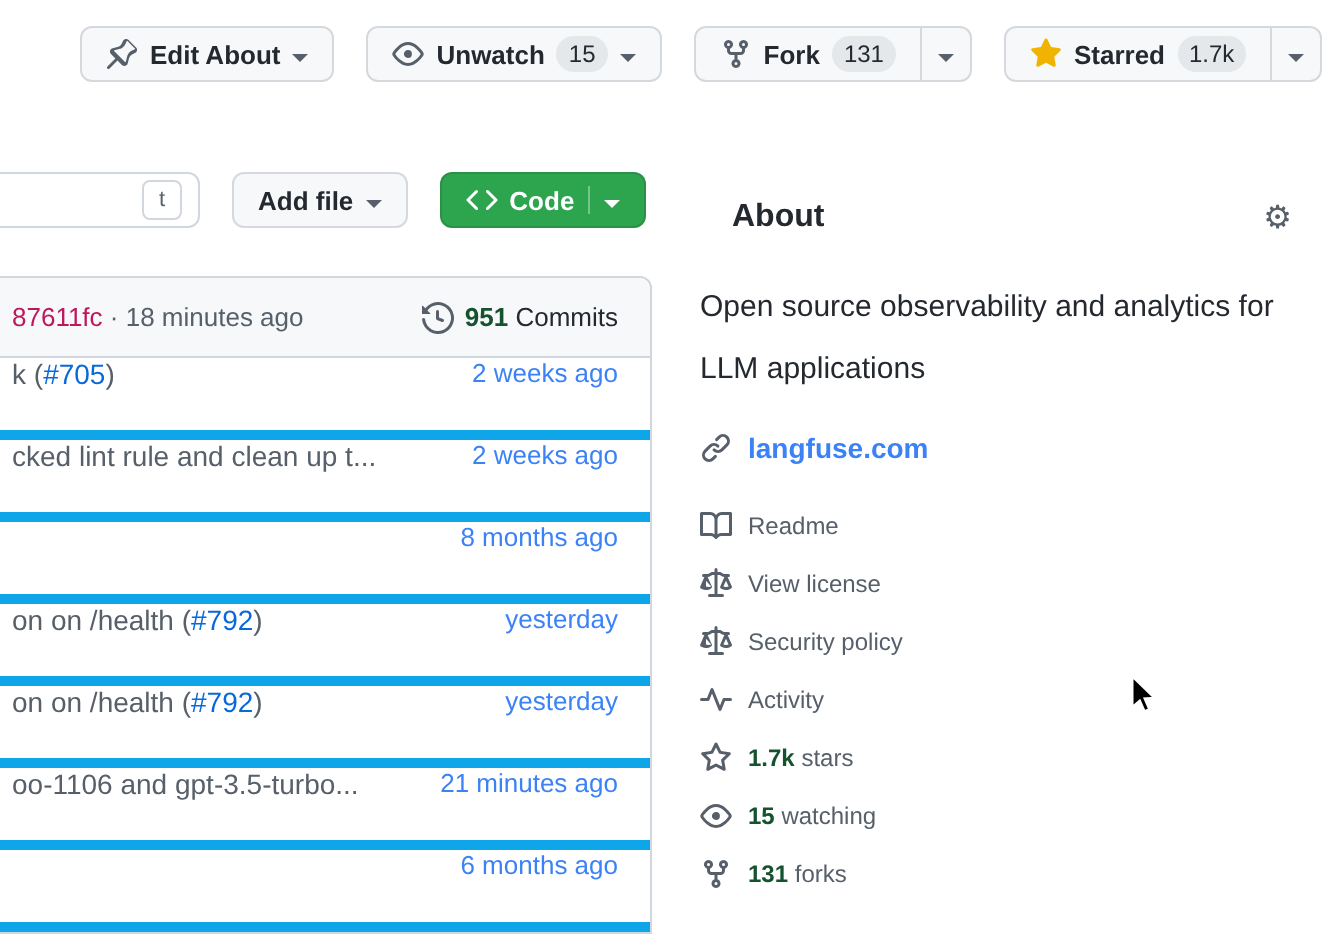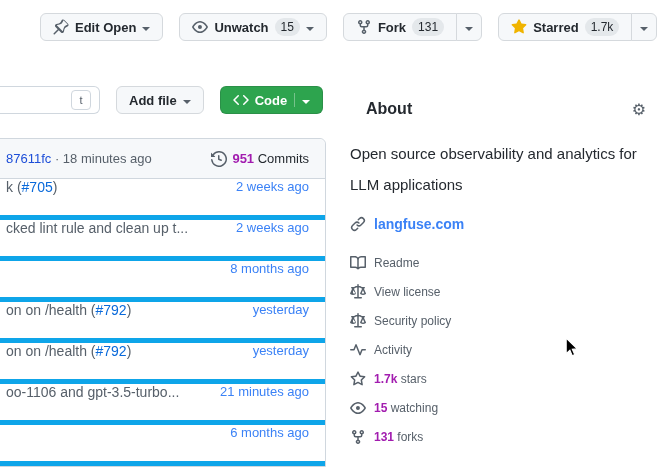--- a/index.html
+++ b/index.html
@@ -28,23 +28,23 @@
   .btn-primary{background:#2da44e;border-color:rgba(31,35,40,.15);color:#fff}
   .btn-primary .oct{color:#fff}
   .btn-primary .caret{border-top-color:#fff}
   .vdiv{width:1px;height:14px;background:rgba(255,255,255,.35);margin:0 1px}
   
   .ftable{position:absolute;top:138px;left:-1px;width:327px;background:#fff;border:1px solid #d0d7de;
           border-radius:0 6px 0 0}
   .commitbar{height:40px;background:#f6f8fa;border-bottom:1px solid #d0d7de;border-radius:0 6px 0 0;
              display:flex;align-items:center;justify-content:space-between;padding:0 16px 0 6px;
              font-size:13px;color:#57606a}
-  .hash{color:#1d4ed8;text-decoration:none}
+  .hash{color:#be185d;text-decoration:none}
   .cright{display:flex;align-items:center;gap:5px;color:#24292f;text-decoration:none;font-size:13px}
-  .rt b{color:#a21caf;font-weight:700}
+  .rt b{color:#14532d;font-weight:700}
   .trow{height:41px;display:flex;align-items:flex-start;justify-content:space-between;
         border-bottom:5px solid #0ea5e9;padding:0 16px 0 6px}
   .msg{color:#57606a;font-size:14px;white-space:nowrap;overflow:hidden}
   .issue{color:#0969da;text-decoration:none}
   .age{color:#3b82f6;font-size:13px;white-space:nowrap;margin-left:8px}
   
   .sidebar{position:absolute;left:350px;top:84px;width:290px}
   .about-head{position:relative}
   .about-head h2{margin:16px;font-size:16px;font-weight:700}
   .gear{position:absolute;right:-6px;top:0;font-size:16px;color:#57606a;cursor:pointer;line-height:20px}
@@ -60,21 +60,21 @@
 </head>
 <body>
 
 <div class="page">
 
   <div class="actionbar">
     <button class="btn">
       <svg class="oct" viewBox="0 0 16 16">
           <path d="m11.294.984 3.722 3.722a1.75 1.75 0 0 1-.504 2.826l-1.327.613a3.089 3.089 0 0 0-1.707 2.084l-.584 2.454c-.317 1.332-1.972 1.8-2.94.832L5.75 11.311 1.78 15.28a.749.749 0 1 1-1.06-1.06l3.969-3.97-2.204-2.204c-.968-.968-.5-2.623.832-2.94l2.454-.584a3.08 3.08 0 0 0 2.084-1.707l.613-1.327a1.75 1.75 0 0 1 2.826-.504ZM10.336 1.62 9.723 2.947a4.58 4.58 0 0 1-3.1 2.54l-2.454.584a.25.25 0 0 0-.119.42l5.459 5.459a.25.25 0 0 0 .42-.119l.584-2.454a4.58 4.58 0 0 1 2.54-3.098l1.326-.613a.25.25 0 0 0 .072-.404l-3.722-3.722a.25.25 0 0 0-.404.072Z"></path>
         </svg>
-      <span>Edit Open</span>
+      <span>Edit About</span>
       <span class="caret"></span>
     </button>
     <button class="btn">
       <svg class="oct" viewBox="0 0 16 16">
           <path d="M8 2c1.981 0 3.671.992 4.933 2.078 1.27 1.091 2.187 2.345 2.637 3.023a1.62 1.62 0 0 1 0 1.798c-.45.678-1.367 1.932-2.637 3.023C11.67 13.008 9.981 14 8 14c-1.981 0-3.671-.992-4.933-2.078C1.797 10.83.88 9.576.43 8.898a1.62 1.62 0 0 1 0-1.798c.45-.677 1.367-1.931 2.637-3.022C4.33 2.992 6.019 2 8 2ZM1.679 7.932a.12.12 0 0 0 0 .136c.411.622 1.241 1.75 2.366 2.717C5.176 11.758 6.527 12.5 8 12.5c1.473 0 2.825-.742 3.955-1.715 1.124-.967 1.954-2.096 2.366-2.717a.12.12 0 0 0 0-.136c-.412-.621-1.242-1.75-2.366-2.717C10.824 4.242 9.473 3.5 8 3.5c-1.473 0-2.825.742-3.955 1.715-1.124.967-1.954 2.096-2.366 2.717ZM8 10a2 2 0 1 1-.001-3.999A2 2 0 0 1 8 10Z"></path>
         </svg>
       <span>Unwatch</span>
       <span class="counter">15</span>
       <span class="caret"></span>
     </button>

